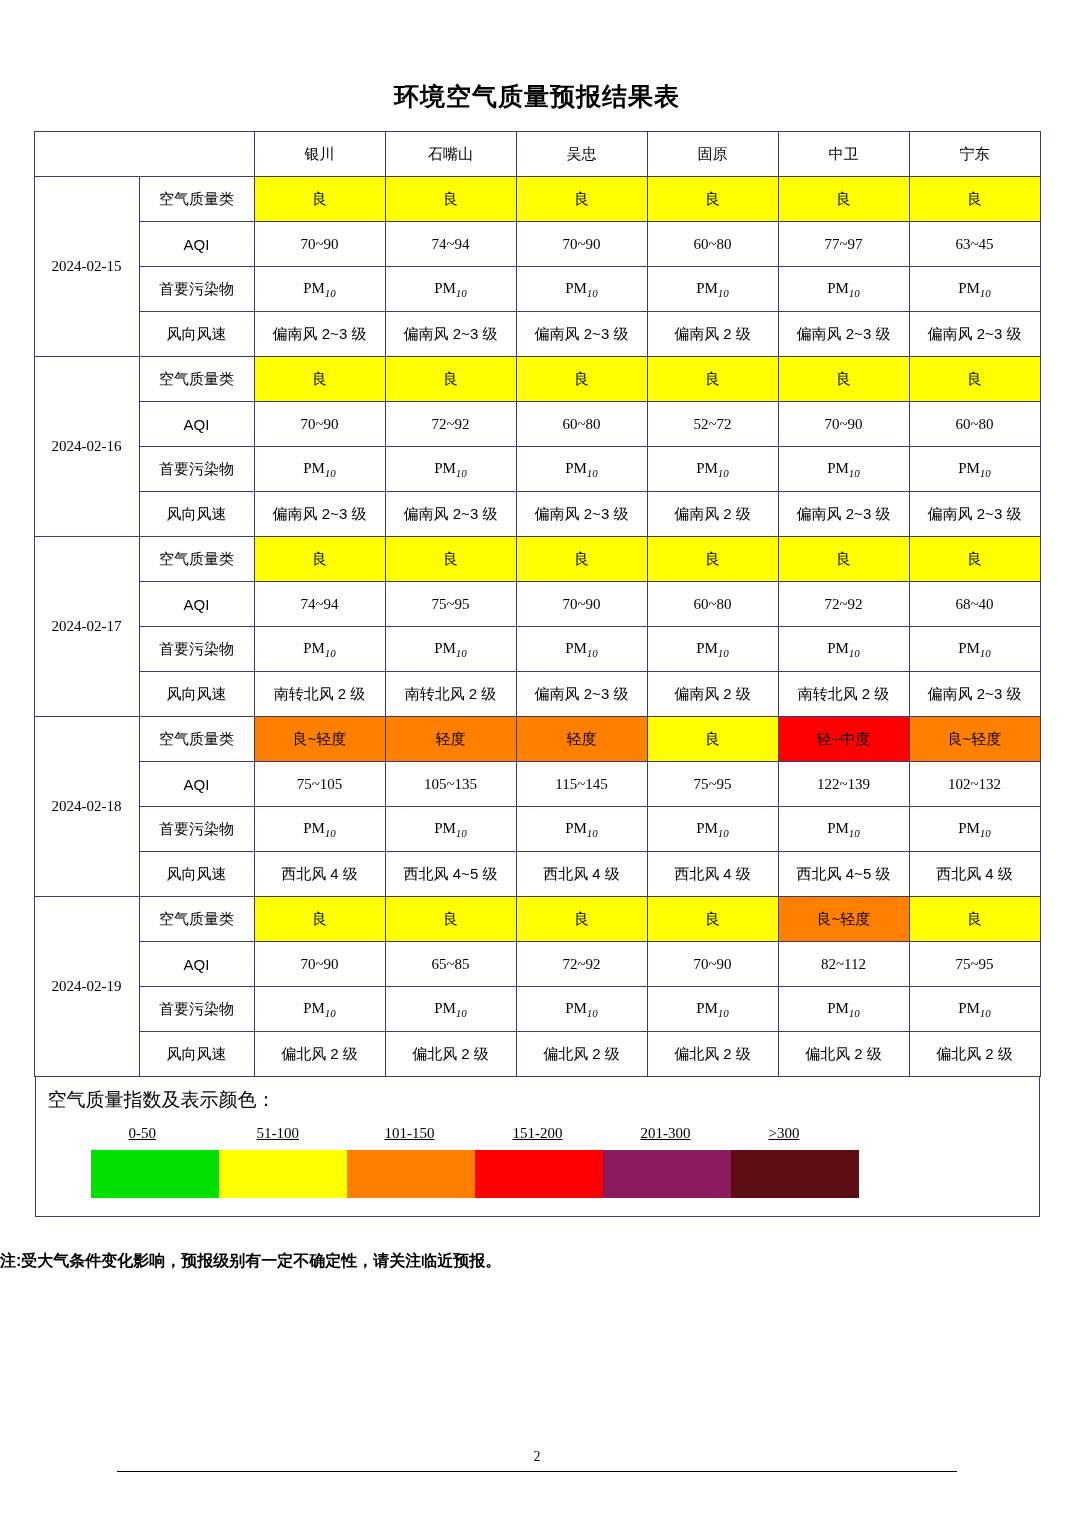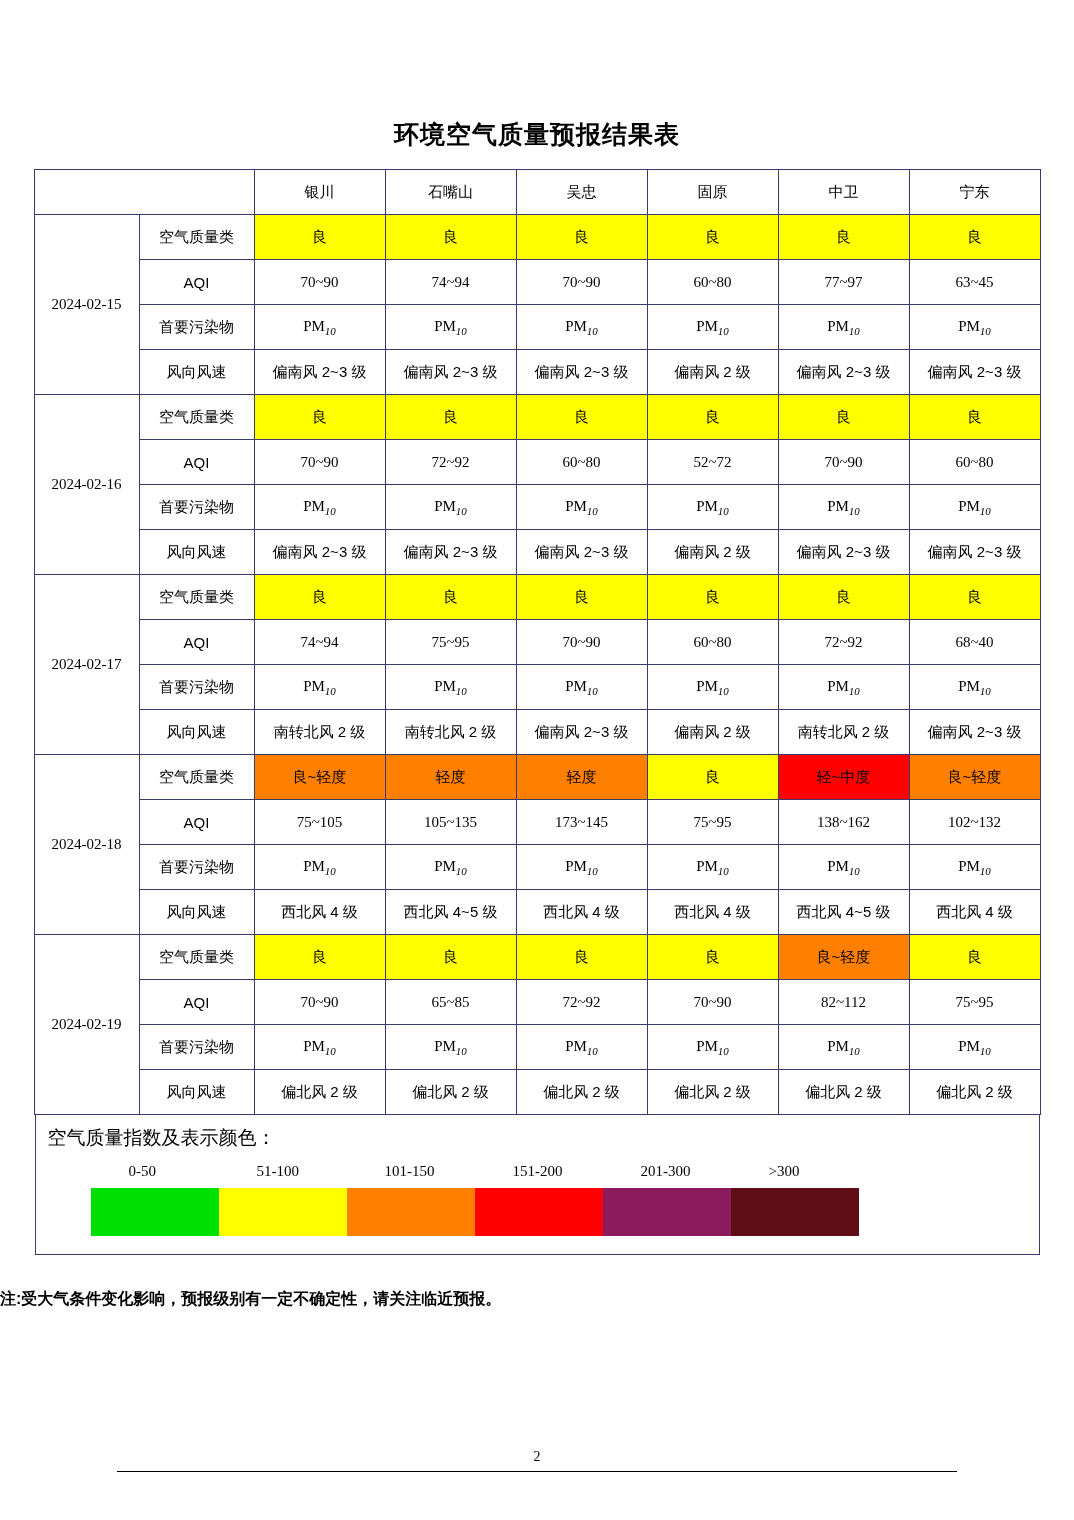--- a/index.html
+++ b/index.html
@@ -17,21 +17,21 @@
   .page {
     position: relative;
     width: 1074px;
     height: 1520px;
     box-sizing: border-box;
   }
   .title {
     text-align: center;
     font-size: 25px;
     font-weight: 700;
-    padding-top: 118px;
+    padding-top: 80px;
     letter-spacing: 1px;
     font-family: "Liberation Sans", "DejaVu Sans", sans-serif;
   }
   table.aqi {
     border-collapse: collapse;
     margin: 18px auto 0 auto;
     width: 1005px;
     table-layout: fixed;
     font-family: "Liberation Sans", "DejaVu Sans", sans-serif;
   }
@@ -89,20 +89,21 @@
     font-size: 19px;
     padding-left: 12px;
     font-family: "Liberation Sans", "DejaVu Sans", sans-serif;
   }
   .legend-labels {
     display: flex;
     margin-top: 12px;
     padding-left: 55px;
     font-size: 15px;
     font-family: "Liberation Serif", "DejaVu Serif", serif;
+    text-decoration: underline;
   }
   .legend-labels span {
     width: 128px;
     text-align: left;
     padding-left: 38px;
     box-sizing: border-box;
   }
   .legend-bar {
     display: flex;
     margin-top: 8px;
@@ -285,23 +286,23 @@
           <td class="level" style="background: rgb(255, 128, 0);">轻度</td>
           <td class="level" style="background: rgb(255, 128, 0);">轻度</td>
           <td class="level" style="background: rgb(255, 255, 0);">良</td>
           <td class="level" style="background: rgb(255, 0, 0); margin-top: 36px;">轻~中度</td>
           <td class="level" style="background: rgb(255, 128, 0);">良~轻度</td>
         </tr>
         <tr>
           <td class="metric">AQI</td>
           <td class="aqi-val">75~105</td>
           <td class="aqi-val">105~135</td>
-          <td class="aqi-val">173~145</td>
+          <td class="aqi-val">115~145</td>
           <td class="aqi-val">75~95</td>
-          <td class="aqi-val">138~162</td>
+          <td class="aqi-val">122~139</td>
           <td class="aqi-val">102~132</td>
         </tr>
         <tr>
           <td class="metric">首要污染物</td>
           <td class="pollutant">PM<sub>10</sub></td>
           <td class="pollutant">PM<sub>10</sub></td>
           <td class="pollutant">PM<sub>10</sub></td>
           <td class="pollutant">PM<sub>10</sub></td>
           <td class="pollutant">PM<sub>10</sub></td>
           <td class="pollutant">PM<sub>10</sub></td>

